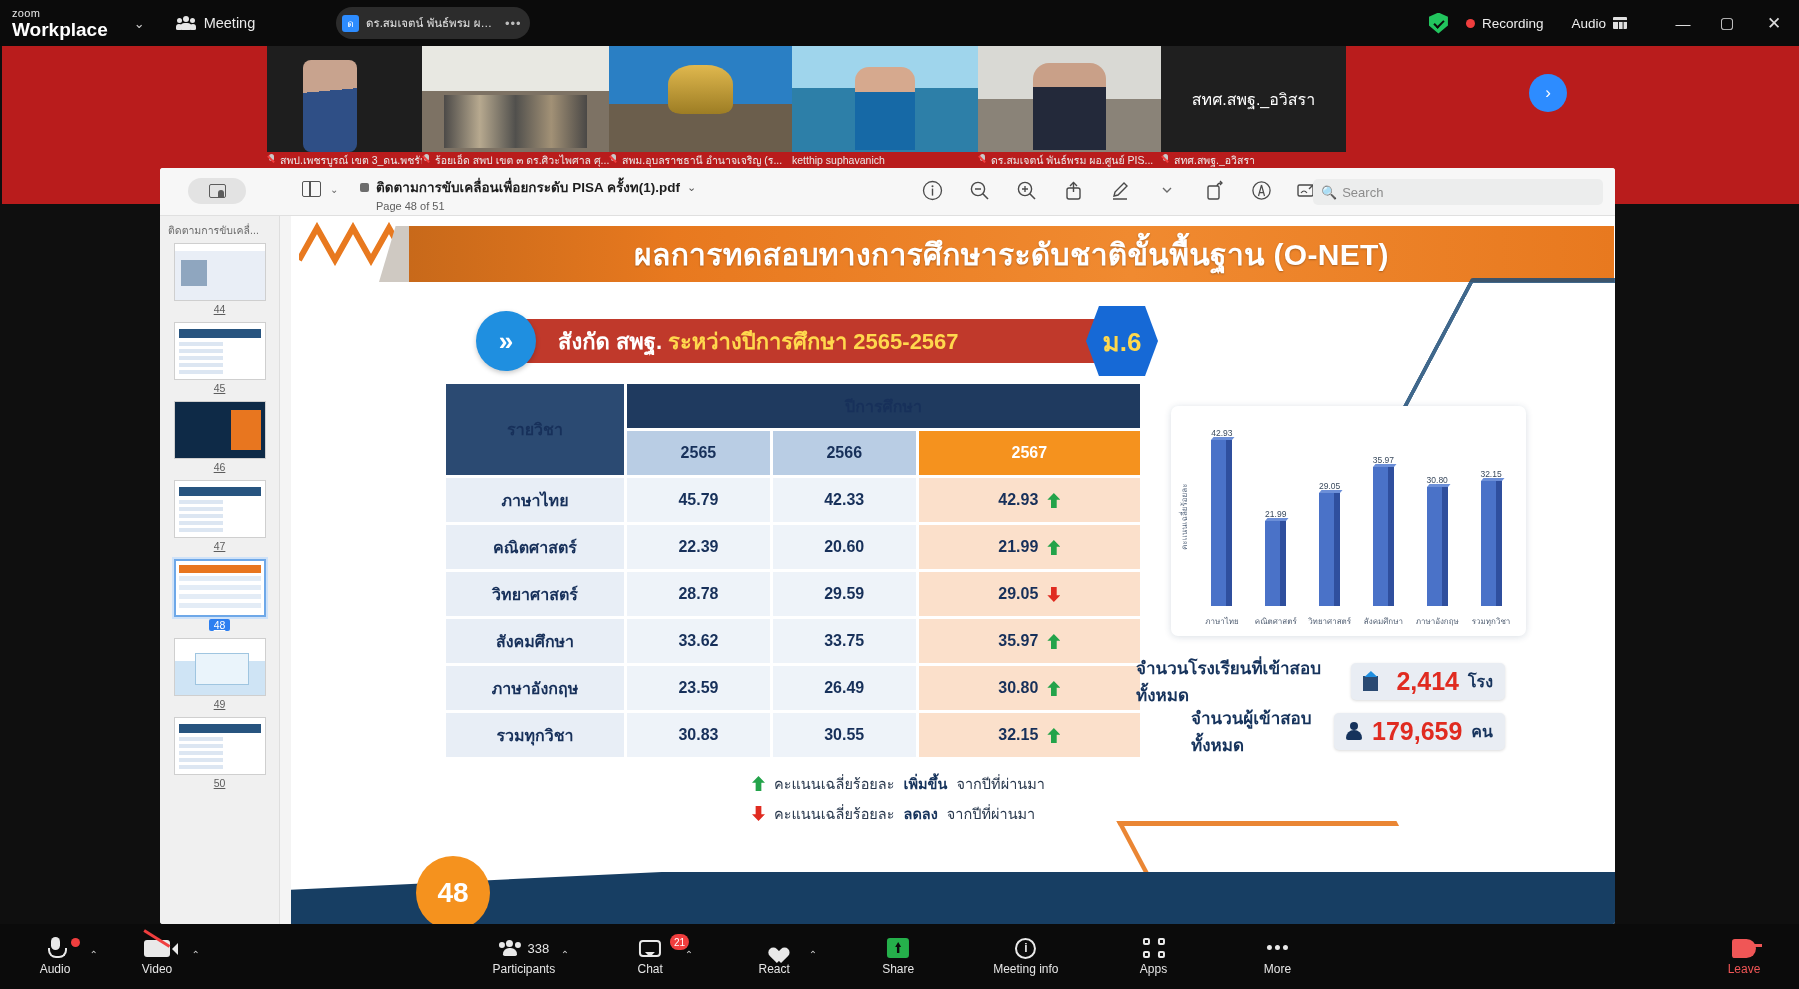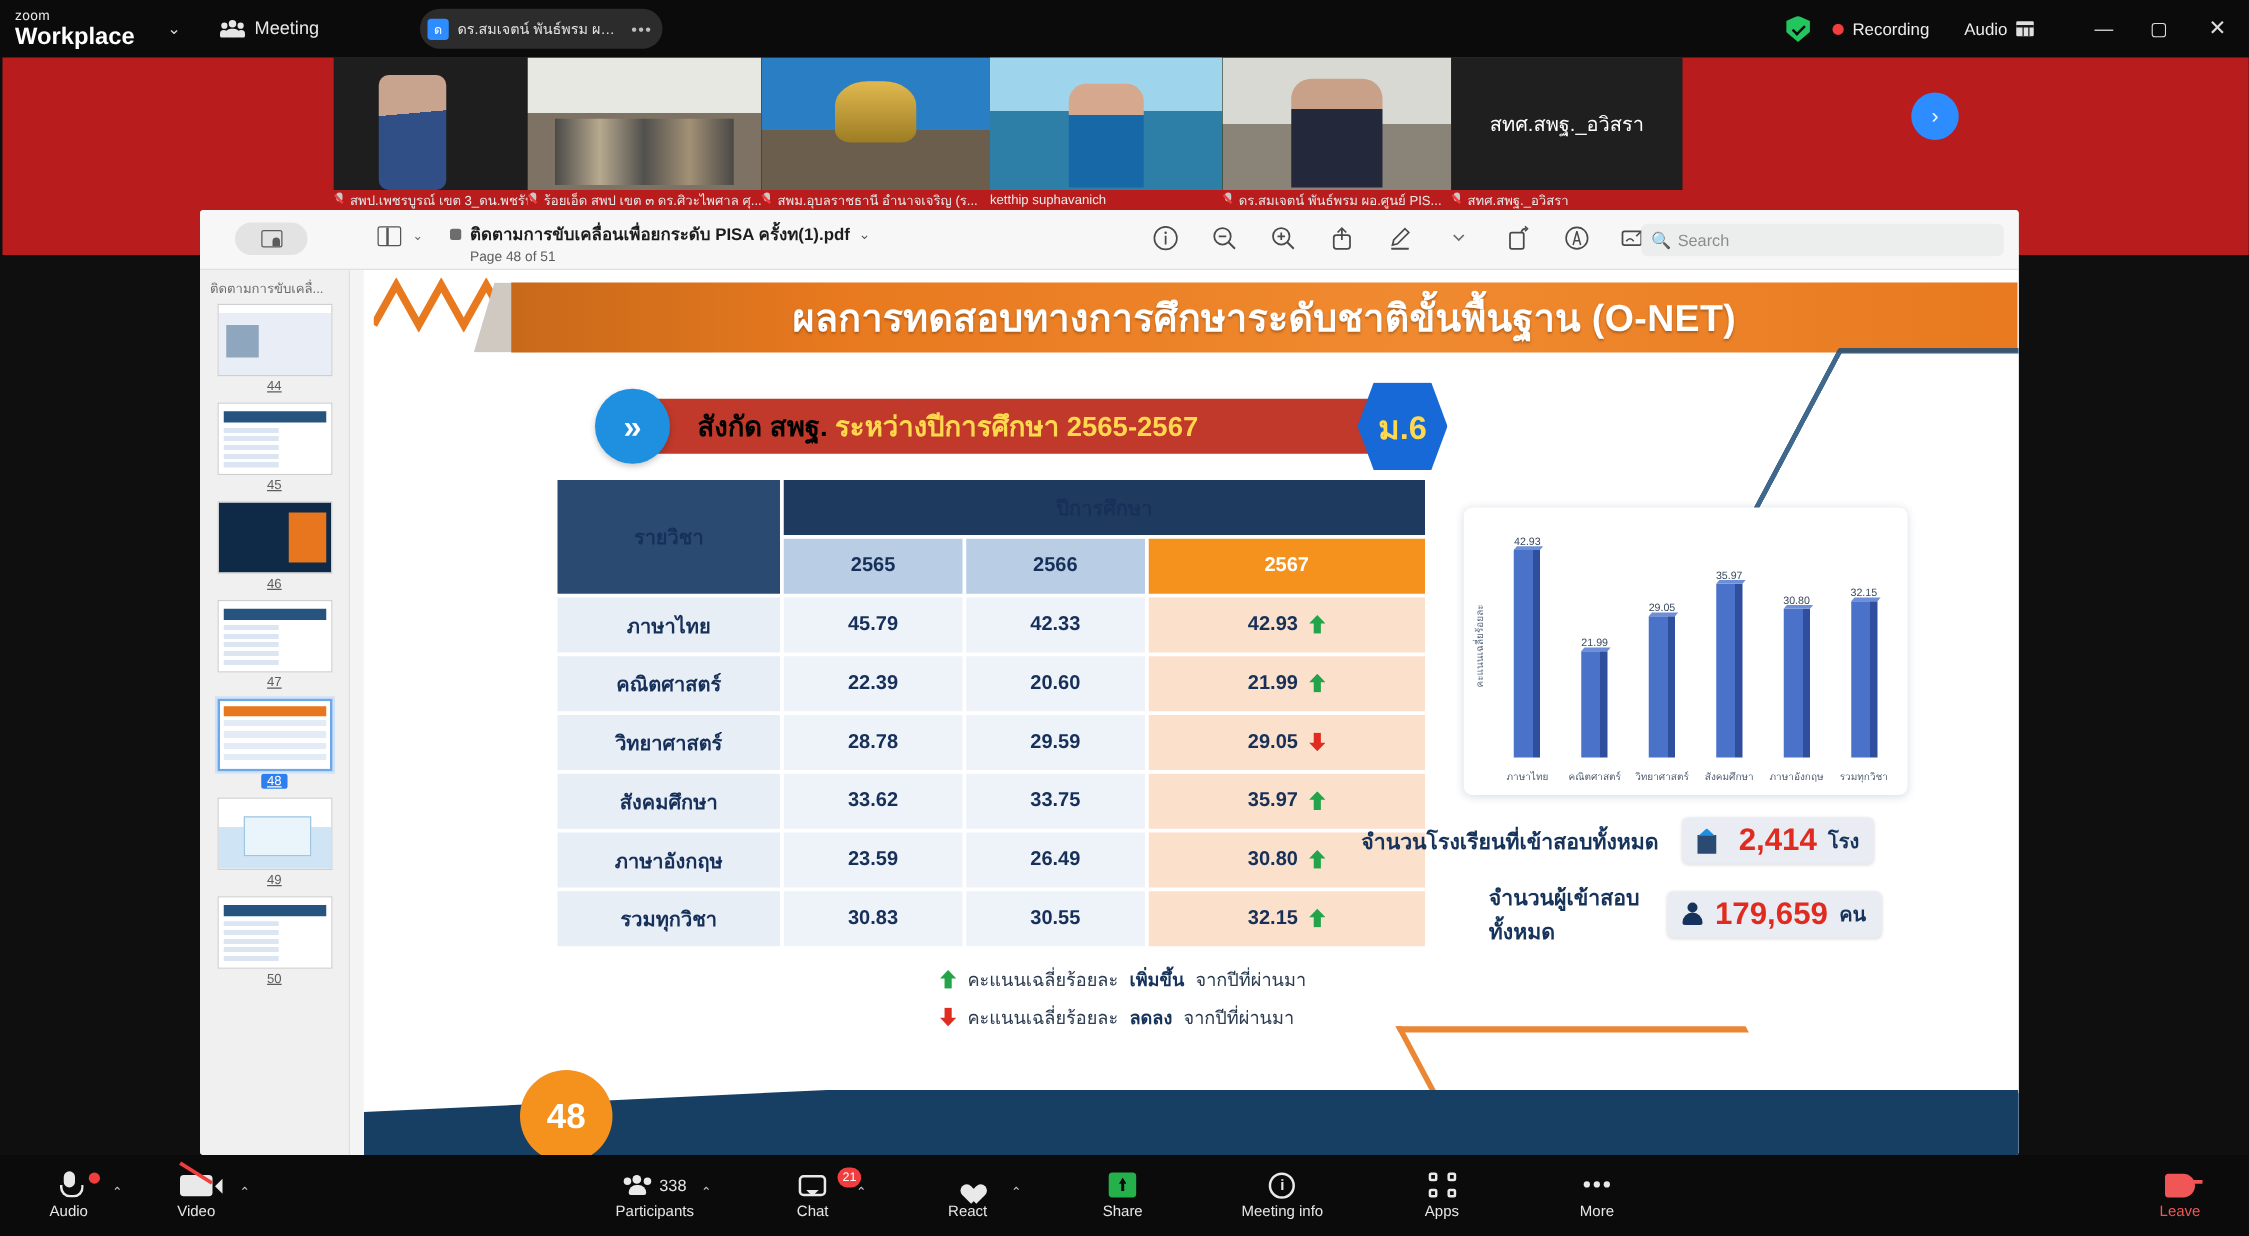--- a/index.html
+++ b/index.html
@@ -152,21 +152,21 @@
     background:linear-gradient(90deg,#c8691a 0%, #e8791f 22%, #f08a30 60%, #e8791f 100%);
     display:flex; align-items:center; justify-content:center;
   }
   .titlebar-orange .tt { color:#fff; font-size:30px; font-weight:700; letter-spacing:.3px;
      text-shadow:0 1px 2px rgba(0,0,0,.28); }
   .title-notch { position:absolute; left:88px; top:10px; width:52px; height:56px;
      background:#cfc9c2; clip-path:polygon(32% 0,100% 0,100% 100%,0 100%); }
 
   .redband { position:absolute; left:225px; top:103px; width:585px; height:44px;
      background:#c0392b; display:flex; align-items:center; padding-left:42px; }
-  .redband .a { color:#000000; font-size:22px; font-weight:700; }
+  .redband .a { color:#ffffff; font-size:22px; font-weight:700; }
   .redband .b { color:#ffd84d; font-size:22px; font-weight:700; margin-left:6px;}
   .chevcircle { position:absolute; left:185px; top:95px; width:60px; height:60px; border-radius:50%;
      background:#1f8fe0; color:#fff; font-size:26px; font-weight:700; display:flex;
      align-items:center; justify-content:center; box-shadow:0 2px 5px rgba(0,0,0,.22); }
   .m6 { position:absolute; left:795px; top:90px; width:72px; height:70px;
      background:#1669d6; clip-path:polygon(18% 0,82% 0,100% 50%,82% 100%,18% 100%,0 50%);
      display:flex; align-items:center; justify-content:center; color:#ffd84d;
      font-size:26px; font-weight:700; }
 
   
@@ -623,21 +623,21 @@
           <div class="xlabels" id="xlabels">
               <span>ภาษาไทย</span>
               <span>คณิตศาสตร์</span>
               <span>วิทยาศาสตร์</span>
               <span>สังคมศึกษา</span>
               <span>ภาษาอังกฤษ</span>
               <span>รวมทุกวิชา</span>
             </div>
         </div>
 
-        <div class="statrow" style="left:798px; top:438px;gap:19px;">
+        <div class="statrow" style="left:845px; top:438px;gap:19px;">
           <span class="lbl">จำนวนโรงเรียนที่เข้าสอบทั้งหมด</span>
           <span class="statpill">
             <span class="ico-school"></span>
             <span class="num">2,414</span>
             <span class="unit">โรง</span>
           </span>
         </div>
         <div class="statrow" style="left:900px; top:488px;">
           <span class="lbl">จำนวนผู้เข้าสอบทั้งหมด</span>
           <span class="statpill">

